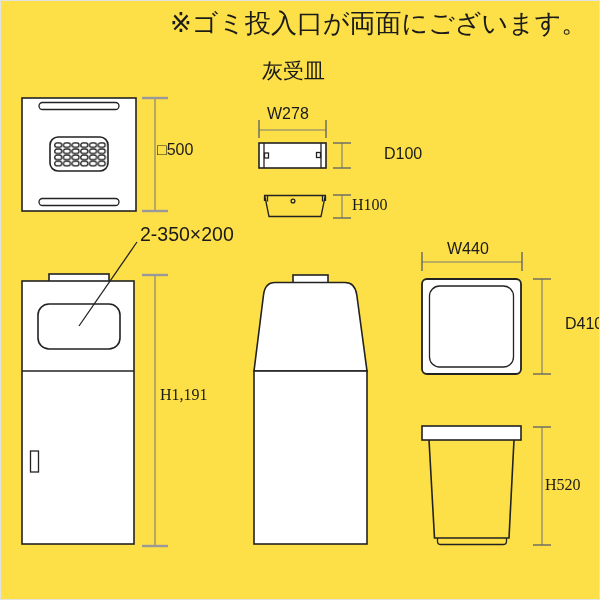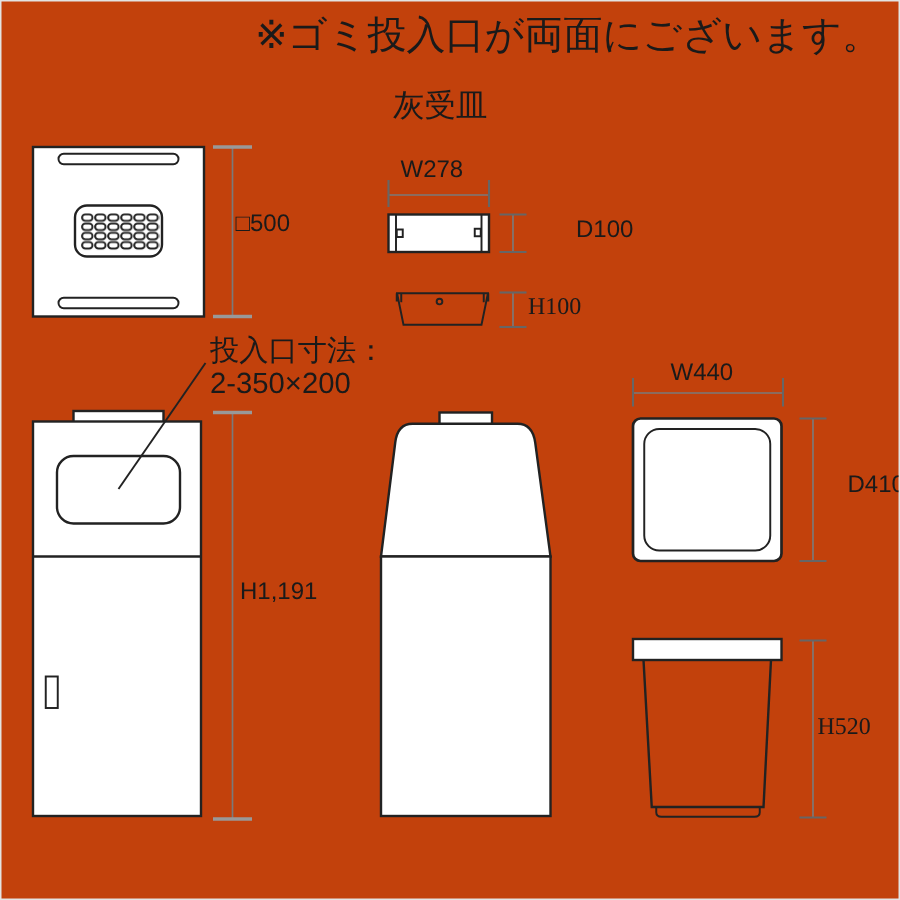--- a/index.html
+++ b/index.html
@@ -1,17 +1,17 @@
 <!DOCTYPE html>
 <html><head>
 <meta charset="utf-8">
 <style>
   html,body{margin:0;padding:0;background:#fff;}
   #stage{
-    position:relative;width:598px;height:598px;background:#c2410c;
+    position:relative;width:598px;height:598px;background:#fde047;
     border:1px solid #e3e3e3;overflow:hidden;
     font-family:"Liberation Sans","DejaVu Sans",sans-serif;
     color:#1a1a1a;
   }
   .lbl{position:absolute;white-space:nowrap;line-height:1.05;}
   .note{font-size:26px;letter-spacing:0px;}
   .sec-title{font-size:21px;}
   .sec-title2{font-size:19.5px;}
   .dim-lbl{font-size:16px;}
   .inlet-note{font-size:19.5px;line-height:21.5px;}
@@ -130,24 +130,23 @@
 
   <div class="lbl note" style="left:169px;top:9px;">※ゴミ投入口が両面にございます。</div>
 
   <div class="lbl sec-title" style="left:261px;top:59px;">灰受皿</div>
 
   <div class="lbl dim-lbl" style="left:266px;top:105px;">W278</div>
   <div class="lbl dim-lbl" style="left:351px;top:145px;margin-left:32px;">D100</div>
   <div class="lbl dim-lbl" style="left:351px;top:196px;font-family:Liberation Serif, serif;">H100</div>
 
   <div class="lbl dim-lbl" style="left:156px;top:141px;">□500</div>
-  <div class="lbl dim-lbl" style="left:159px;top:386px;">H1,191</div>
+  <div class="lbl dim-lbl" style="left:159px;top:386px;font-family:Liberation Serif, serif;">H1,191</div>
 
   <div class="lbl inlet-note" style="left:139px;top:223px;">
-    <div>投入口寸法：</div>
     <div>2-350×200</div>
   </div>
 
   <div class="lbl dim-lbl" style="left:446px;top:240px;">W440</div>
   <div class="lbl dim-lbl" style="left:564px;top:315px;">D410</div>
   <div class="lbl dim-lbl" style="left:544px;top:476px;font-family:Liberation Serif, serif;">H520</div>
 
 </div>
 
 </body></html>

